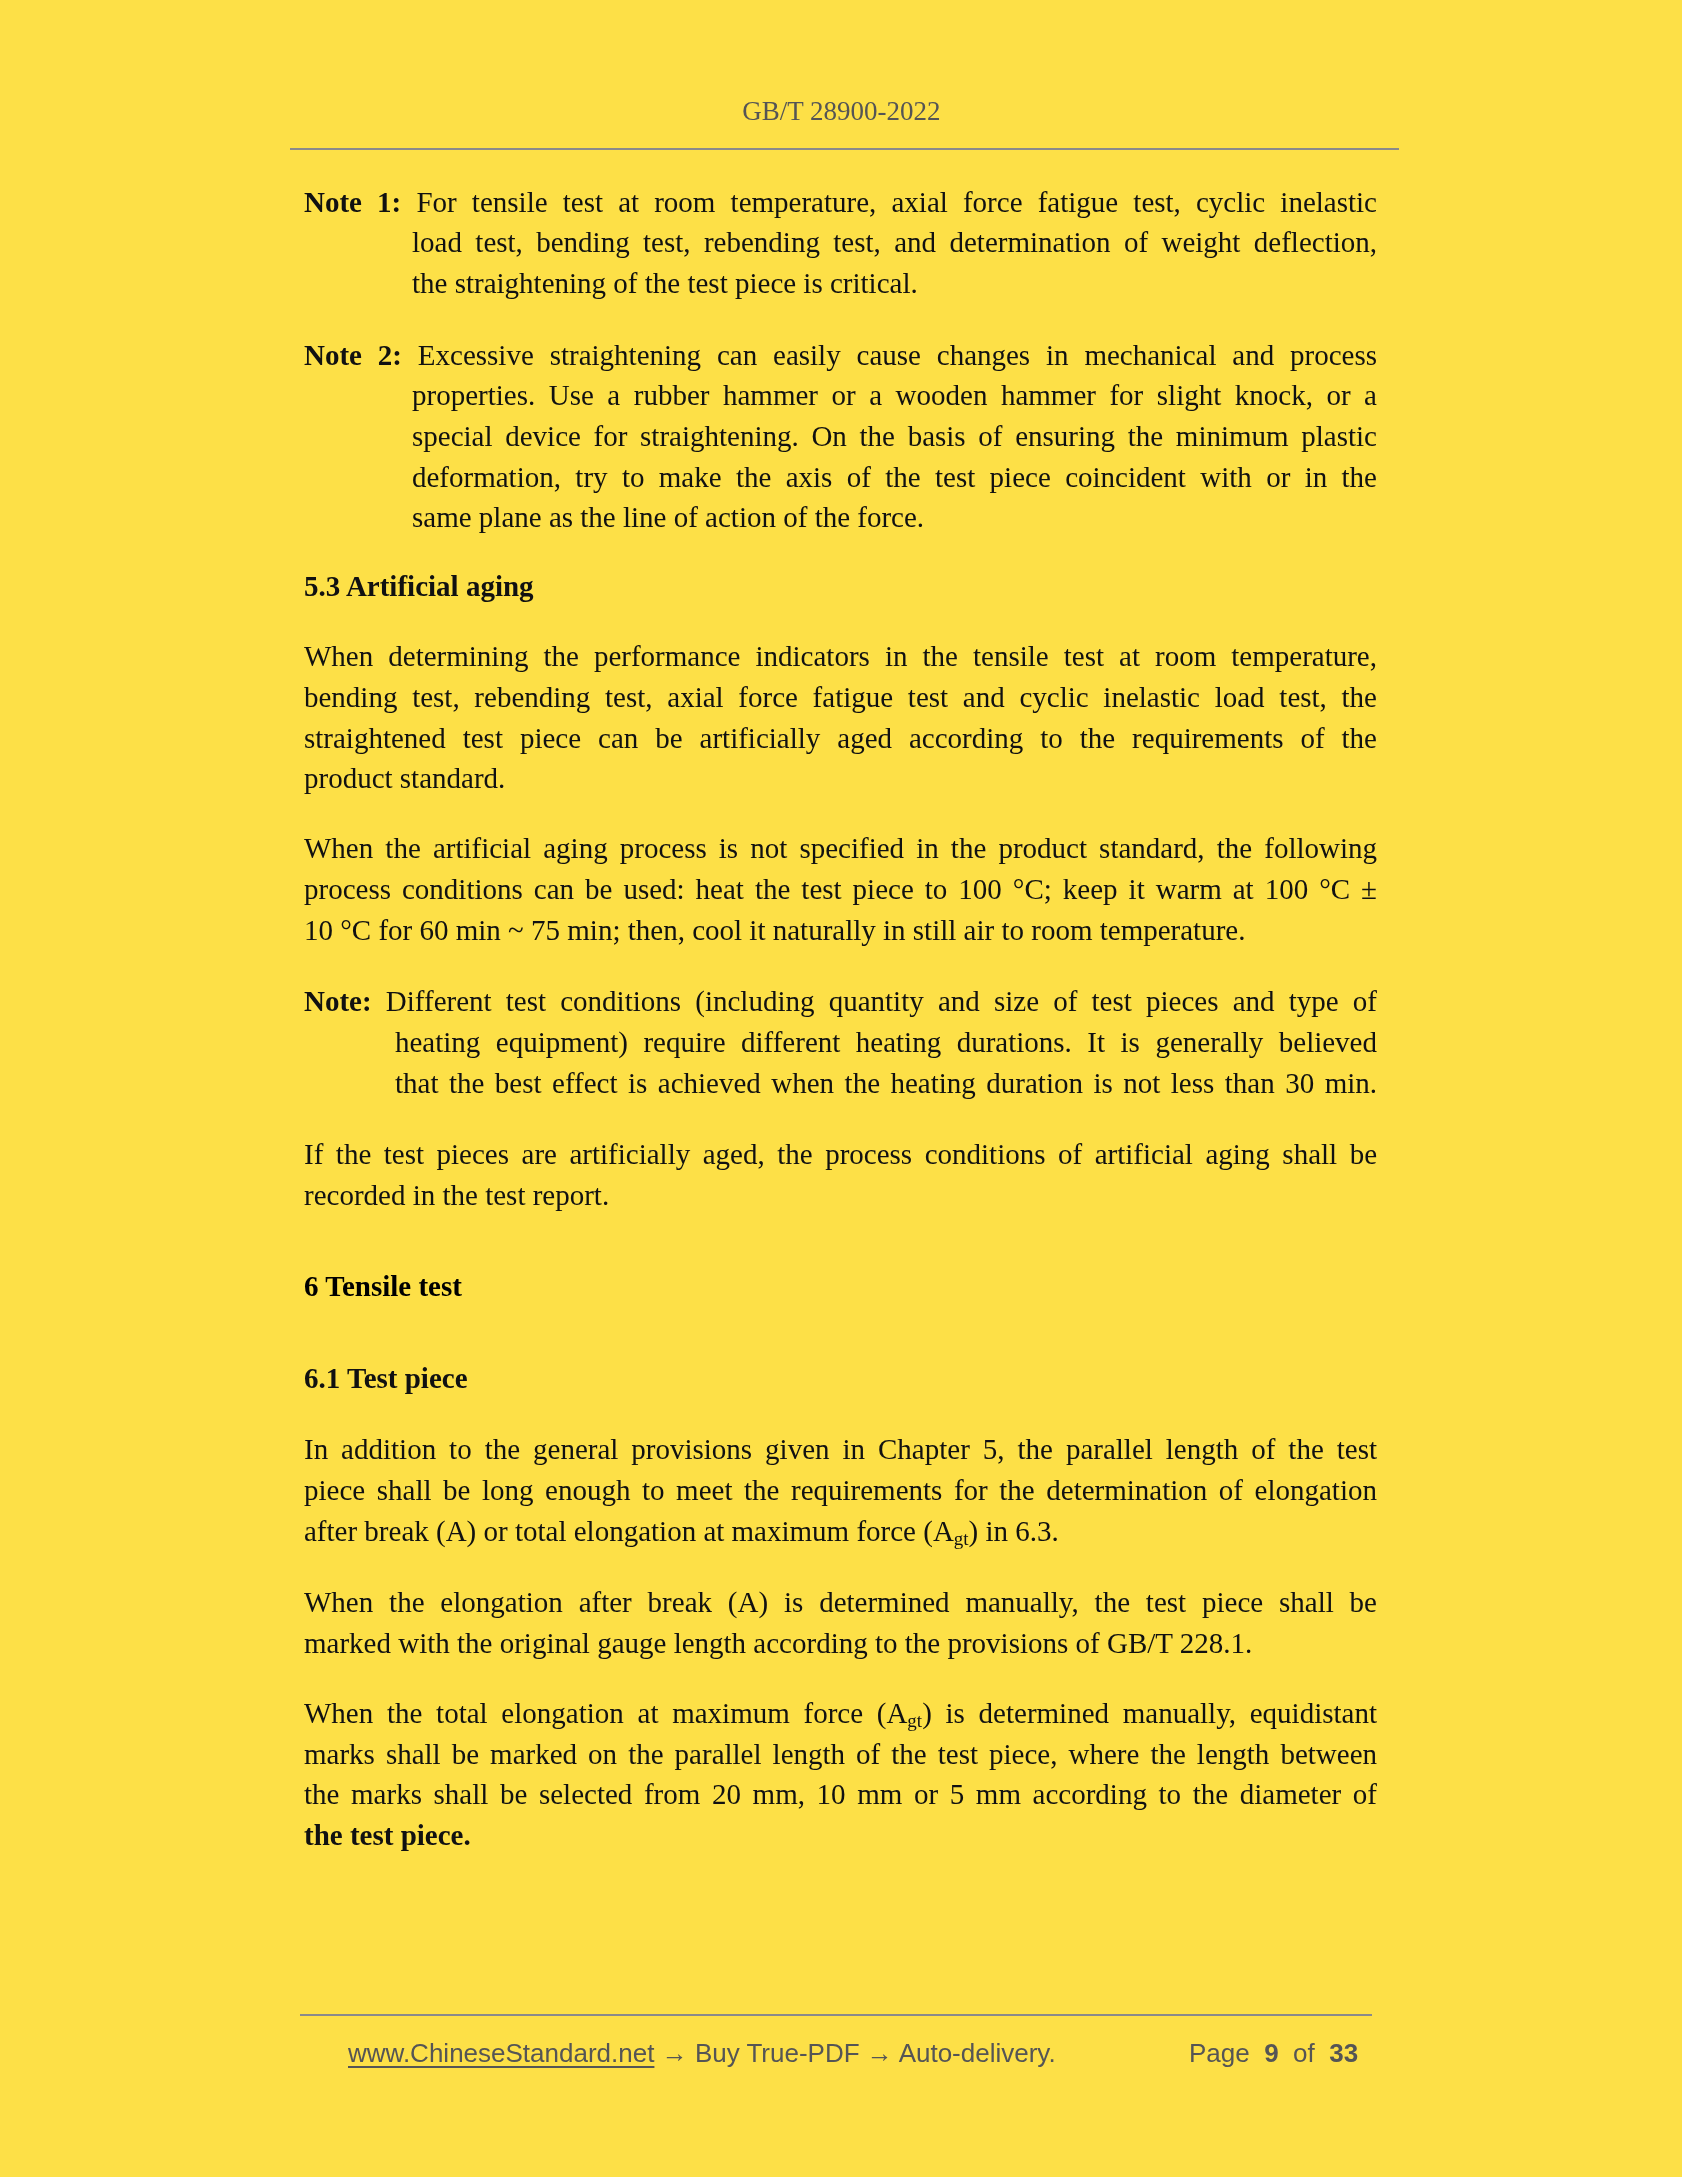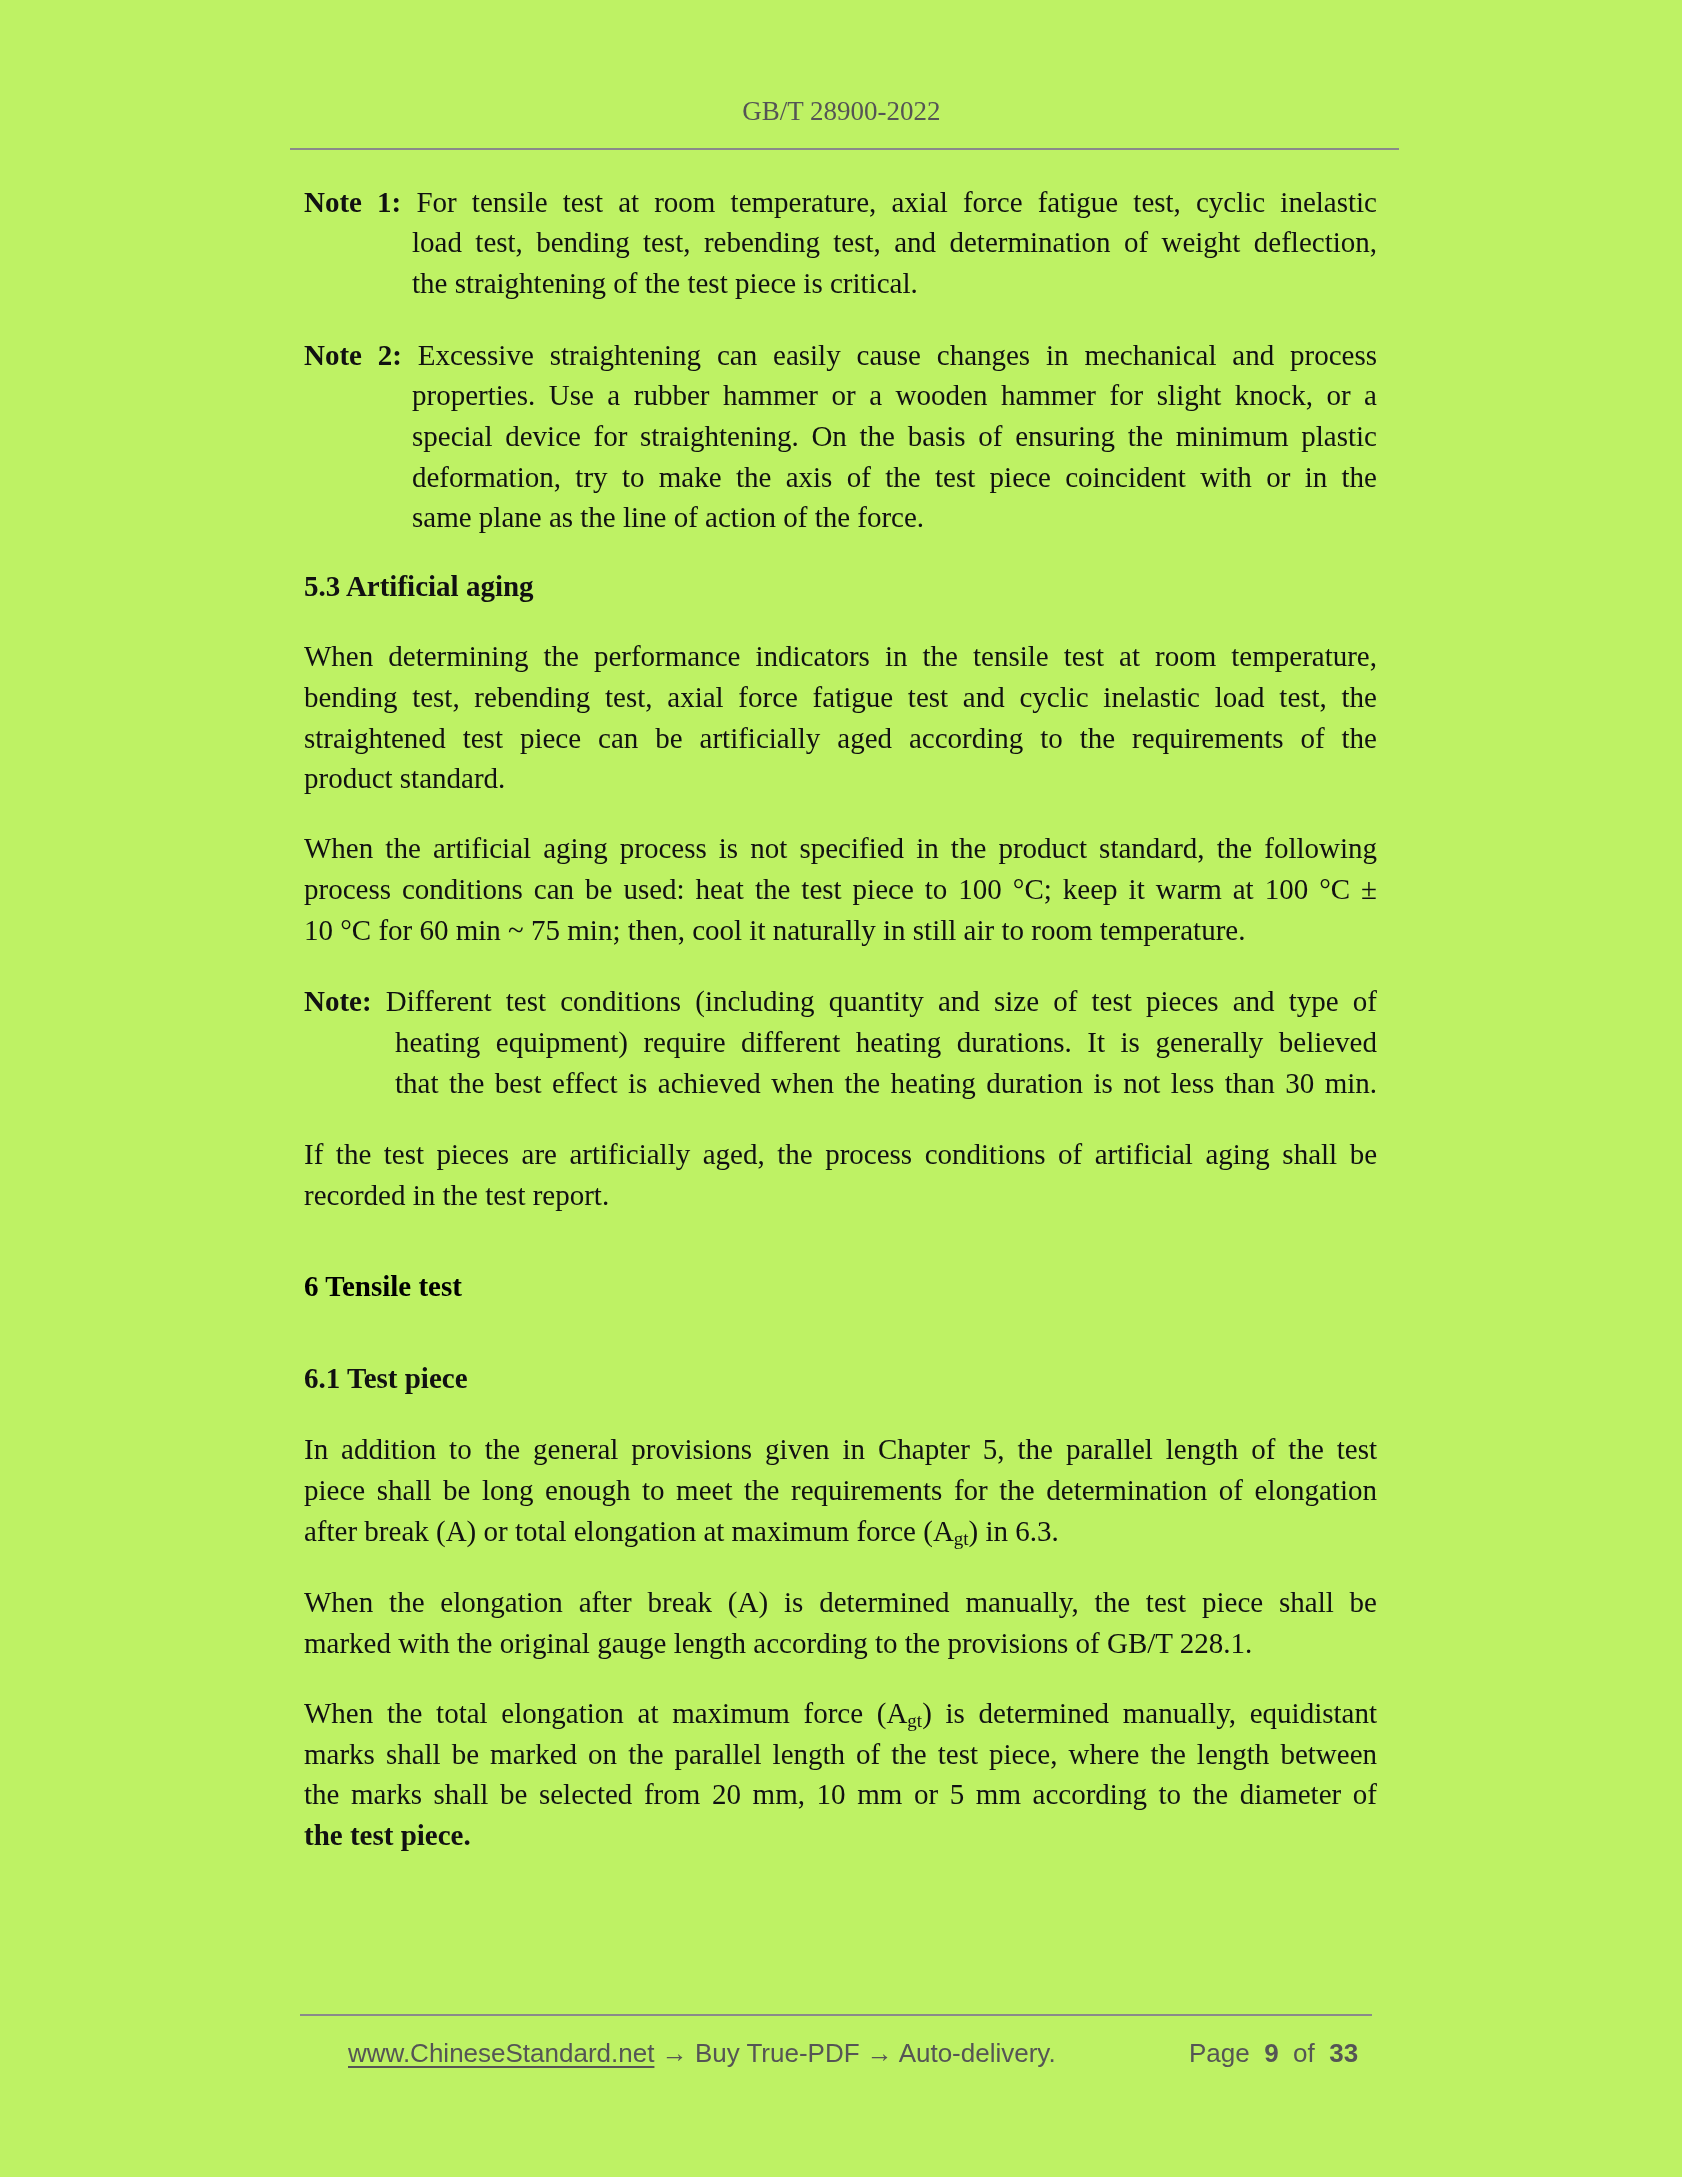--- a/index.html
+++ b/index.html
@@ -1,17 +1,17 @@
 <!DOCTYPE html>
 <html style="font-size:14px"><head>
 <meta charset="utf-8">
 <style>
   html, body { margin: 0; padding: 0; background: #ffffff; }
   body { width: 1683px; height: 2177px; position: relative; overflow: hidden; }
-  .page { position: absolute; left: 0; top: 0; width: 1683px; height: 2177px; background: #bef264; }
+  .page { position: absolute; left: 0; top: 0; width: 1683px; height: 2177px; background: #fde047; }
   .serif { font-family: "Liberation Serif", "DejaVu Serif", serif; }
   .sans { font-family: "Liberation Sans", "DejaVu Sans", sans-serif; }
   .hdr-text { position: absolute; top: 94px; left: 0; width: 1683px; text-align: center;
     font-size: 27px; line-height: 35px; color: #555; }
   .rule { position: absolute; height: 1.7px; background: #8a8a8a; }
   .line { position: absolute; left: 304px; width: 1073px; font-size: 29px; line-height: 41px;
     color: #111; white-space: nowrap; }
   .j { text-align: justify; text-align-last: justify; white-space: normal; }
   .b { font-weight: bold; }
   .h1 { position: absolute; left: 304px; font-size: 29px; line-height: 48px; font-weight: bold; color: #000; white-space: nowrap; }

